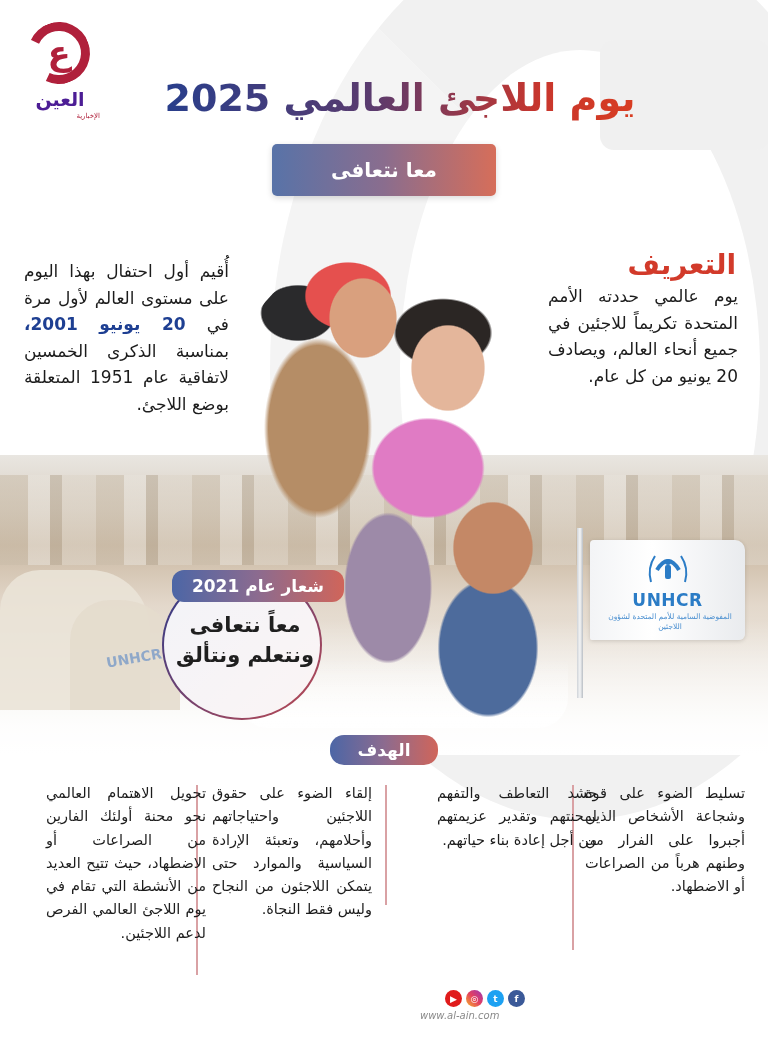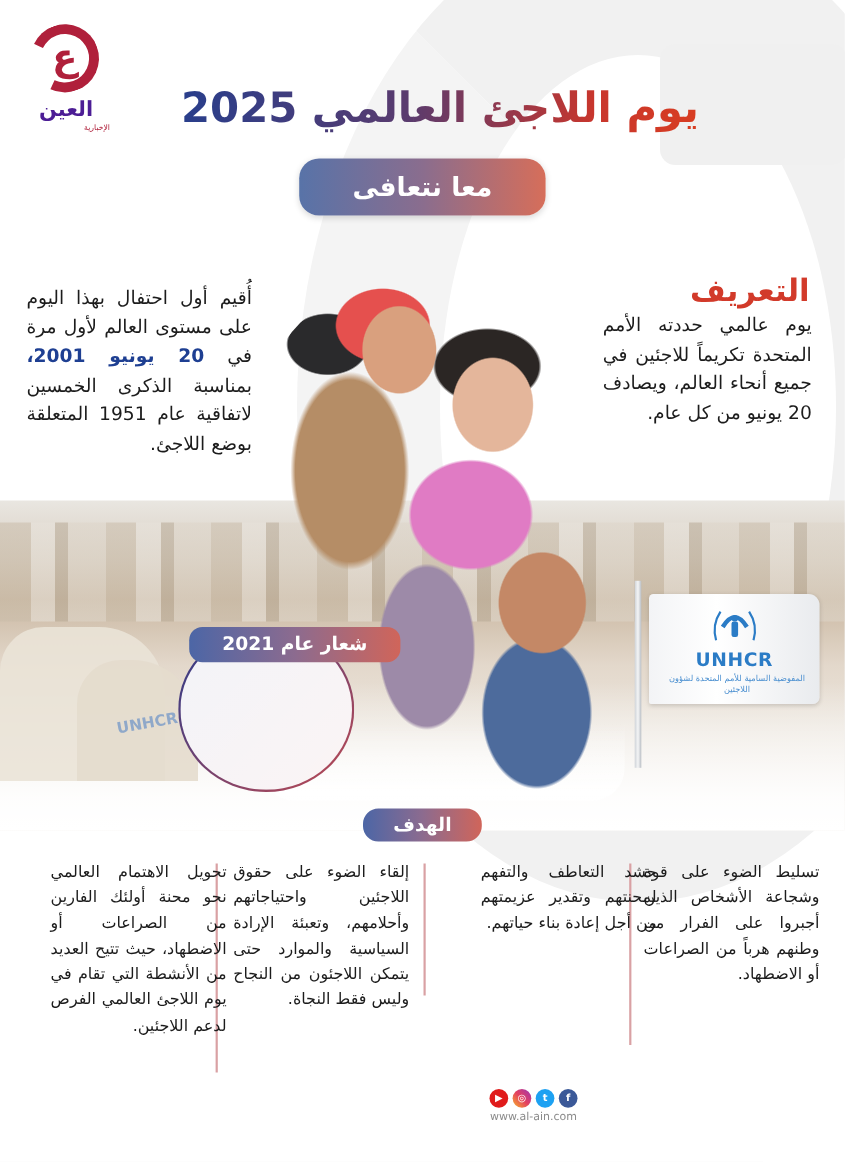--- a/index.html
+++ b/index.html
@@ -36,25 +36,25 @@
     }
 
     .main-title {
       position: absolute; left: 120px; top: 70px; width: 560px; text-align: center;
       direction: rtl; font-weight: bold; font-size: 38px; line-height: 56px;
       background: linear-gradient(90deg, #1e3f92 0%, #5a3b6e 45%, #c8362d 75%, #e0401c 100%);
       -webkit-background-clip: text; background-clip: text; color: transparent;
     }
     .subtitle-pill {
       position: absolute; left: 272px; top: 144px; width: 224px; height: 52px;
-      border-radius: 18px;
+      border-radius: 5px;
       background: linear-gradient(90deg, #5873a8 0%, #8a6d8e 50%, #d66e5a 100%);
       box-shadow: 0 2px 6px rgba(0,0,0,0.15);
       display: flex; align-items: center; justify-content: center;
-      color: #ffffff; font-weight: bold; font-size: 24px; direction: rtl;
+      color: #ffffff; font-weight: bold; font-size: 20px; direction: rtl;
     }
 
     .text-block { position: absolute; direction: rtl; text-align: justify; text-align-last: right; font-size: 17px; line-height: 26.5px; color: #1c1c1c; }
     .left-intro { left: 24px; top: 258px; width: 205px; }
     .left-intro .highlight { color: #1e3f92; font-weight: bold; }
     .def-title { position: absolute; right: 32px; top: 248px; direction: rtl; font-weight: bold; font-size: 28px; color: #d23a2a; }
     .def-text { left: 548px; top: 283px; width: 190px; }
 
     .photo {
       position: absolute; left: 0; top: 455px; width: 768px; height: 300px;
@@ -100,21 +100,21 @@
     .flag-sub { position: absolute; left: 10px; top: 72px; width: 140px; text-align: center; font-size: 7.5px; line-height: 10px; color: #4a8fd0; direction: rtl; }
 
     .slogan-circle {
       position: absolute; left: 162px; top: 570px; width: 160px; height: 150px;
       border-radius: 50%; background: rgba(255,255,255,0.93);
       border: 2px solid transparent;
       background-image: linear-gradient(rgba(255,255,255,0.94), rgba(255,255,255,0.94)), linear-gradient(135deg, #2a3a8a, #c04a52);
       background-origin: border-box; background-clip: padding-box, border-box;
     }
     .slogan-pill {
-      position: absolute; left: 172px; top: 570px; width: 192px; height: 32px;
+      position: absolute; left: 172px; top: 570px; width: 172px; height: 32px;
       border-radius: 12px;
       background: linear-gradient(90deg, #4c66a6 0%, #8c6b8f 50%, #d0655a 100%);
       color: #fff; font-weight: bold; font-size: 17px; direction: rtl;
       display: flex; align-items: center; justify-content: center;
     }
     .slogan-text { position: absolute; left: 165px; top: 610px; width: 160px; text-align: center; direction: rtl; font-weight: bold; font-size: 21px; line-height: 30px; color: #1f1f1f; }
 
     .goal-pill {
       position: absolute; left: 330px; top: 735px; width: 108px; height: 30px;
       border-radius: 14px;
@@ -132,21 +132,21 @@
     .d1 { left: 572px; top: 785px; height: 165px; }
     .d2 { left: 385px; top: 785px; height: 120px; }
     .d3 { left: 196px; top: 785px; height: 190px; }
 
     .social { position: absolute; left: 440px; top: 990px; width: 90px; height: 20px; display: flex; gap: 4px; justify-content: center; }
     .soc { width: 17px; height: 17px; border-radius: 50%; display:flex; align-items:center; justify-content:center; color:#fff; font-size: 9px; font-weight: bold; }
     .yt { background: #e01b1b; }
     .ig { background: linear-gradient(45deg, #f7b32b, #e4405f, #9b36b7); }
     .tw { background: #1da1f2; }
     .fb { background: #3b5998; }
-    .site { position: absolute; left: 420px; top: 1010px; width: 130px; text-align: center; font-size: 10px; color: #8a8a8a; }
+    .site { position: absolute; left: 420px; top: 1010px; width: 130px; font-size: 10px; color: #8a8a8a; font-style: italic; }
   </style>
 </head>
 <body>
 
 <div class="bg-shape bg-arc"></div>
 <div class="bg-shape bg-block"></div>
 
 <div class="logo">
   <div class="logo-ring"></div>
   <div class="logo-glyph">ع</div>
@@ -183,20 +183,22 @@
       <rect x="22" y="17" width="6" height="14" rx="2" fill="#2b7cc6"></rect>
     </svg>
   </div>
   <div class="flag-name">UNHCR</div>
   <div class="flag-sub">المفوضية السامية للأمم المتحدة لشؤون اللاجئين</div>
 </div>
 
 <div class="slogan-circle"></div>
 <div class="slogan-pill">شعار عام 2021</div>
 <div class="slogan-text">
+  <div>معاً نتعافى</div>
+  <div>ونتعلم ونتألق</div>
 </div>
 
 <div class="goal-pill">الهدف</div>
 
 <div class="goal-col g1">تسليط الضوء على قوة وشجاعة الأشخاص الذين أجبروا على الفرار من وطنهم هرباً من الصراعات أو الاضطهاد.</div>
 <div class="goal-divider d1"></div>
 <div class="goal-col g2">حشد التعاطف والتفهم لمحنتهم وتقدير عزيمتهم من أجل إعادة بناء حياتهم.</div>
 <div class="goal-divider d2"></div>
 <div class="goal-col g3">إلقاء الضوء على حقوق اللاجئين واحتياجاتهم وأحلامهم، وتعبئة الإرادة السياسية والموارد حتى يتمكن اللاجئون من النجاح وليس فقط النجاة.</div>
 <div class="goal-divider d3"></div>

